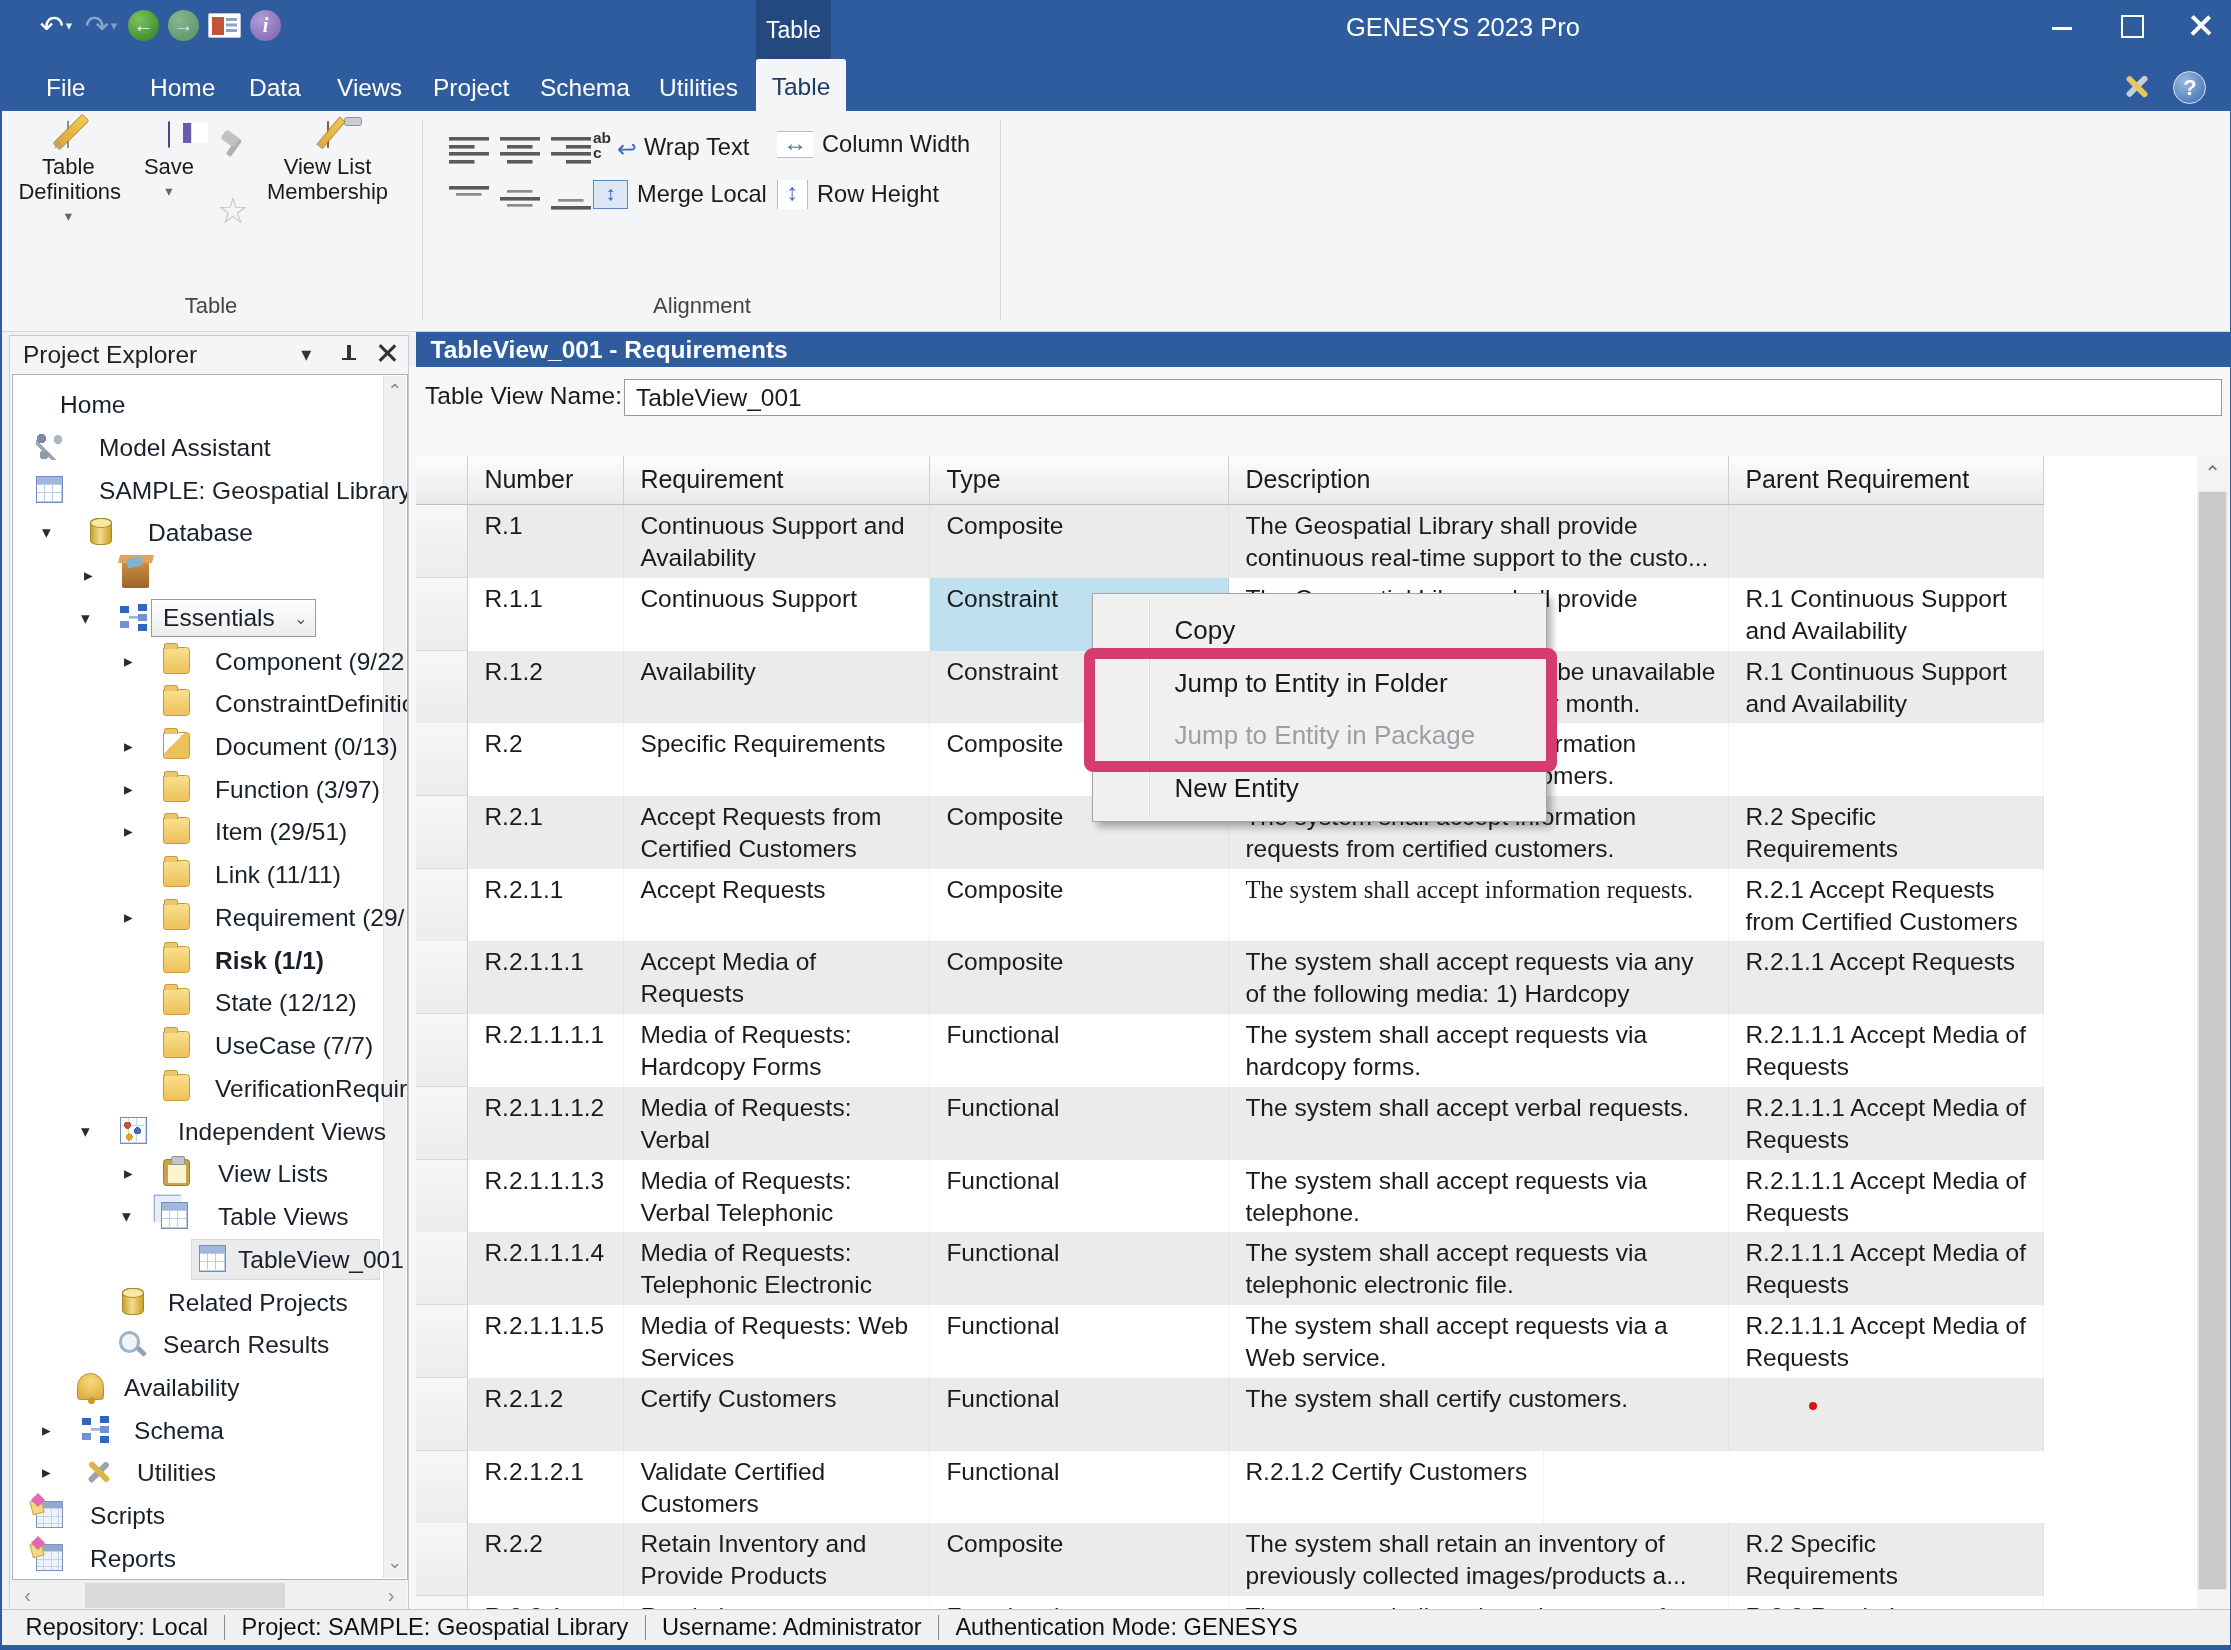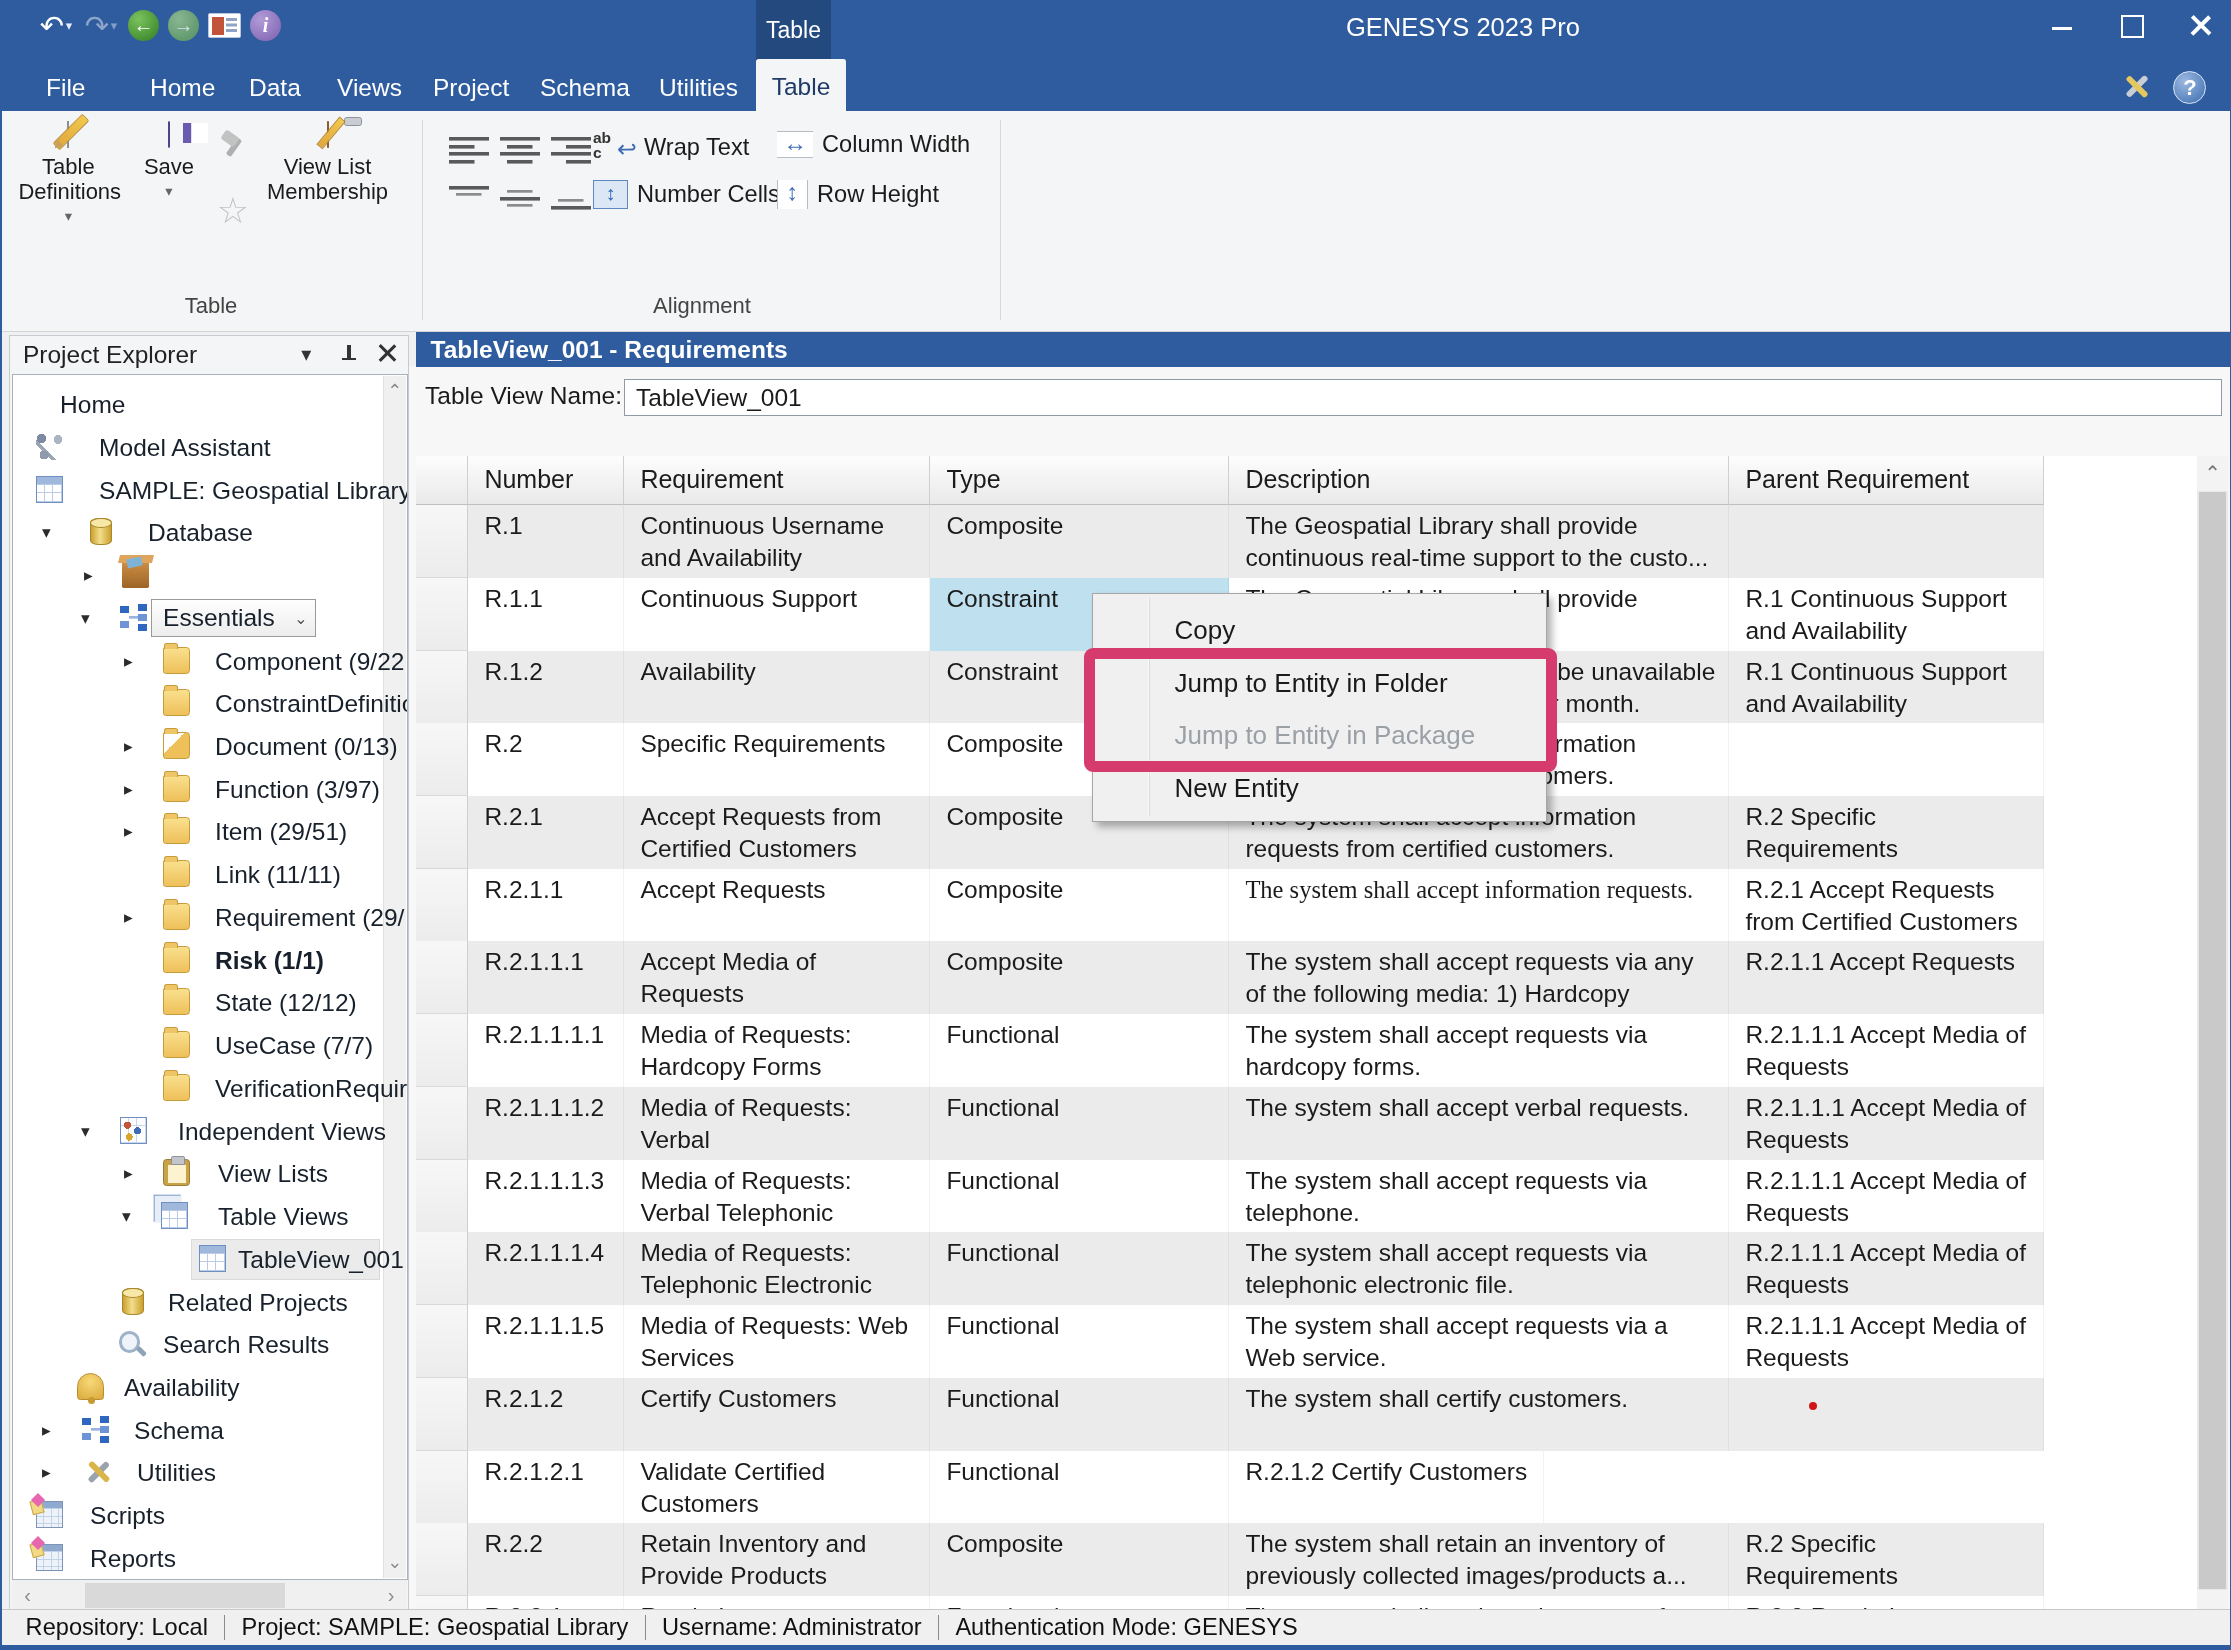--- a/index.html
+++ b/index.html
@@ -273,21 +273,21 @@
       <span class="alico av-t"></span>
       <span class="alico av-m"></span>
       <span class="alico av-b"></span>
     </div>
     <div class="rsbtn" style="left:591px;top:20px;">
       <span class="wrapg">ab<br>c<span class="arr">↩</span></span>
       <span>Wrap Text</span>
     </div>
     <div class="rsbtn" style="left:591px;top:69px;">
       <span class="mcell">↕</span>
-      <span>Number Cells</span>
+      <span>Merge Local</span>
     </div>
     <div class="rsbtn" style="left:775px;top:20px;">
       <span class="cwico">↔</span>
       <span>Column Width</span>
     </div>
     <div class="rsbtn" style="left:775px;top:69px;">
       <span class="rhico">↕</span>
       <span>Row Height</span>
     </div>
     <div class="grplabel" style="left:600px;width:200px;">Alignment</div>
@@ -452,21 +452,21 @@
         <div class="hcell" style="width: 52px;"></div>
         <div class="hcell" style="width: 156px;">Number</div>
         <div class="hcell" style="width: 306px;">Requirement</div>
         <div class="hcell" style="width: 299px;">Type</div>
         <div class="hcell" style="width: 500px;">Description</div>
         <div class="hcell" style="width: 315px;">Parent Requirement</div>
       </div>
       <div class="trow rg" style="top: 49px;">
         <div class="dcell gut" style="width: 52px;"></div>
         <div class="dcell" style="width: 156px;">R.1</div>
-        <div class="dcell" style="width: 306px;">Continuous Username and Availability</div>
+        <div class="dcell" style="width: 306px;">Continuous Support and Availability</div>
         <div class="dcell" style="width: 299px;">Composite</div>
         <div class="dcell" style="width: 500px;">The Geospatial Library shall provide continuous real-time support to the custo...</div>
         <div class="dcell" style="width: 315px;"></div>
       </div>
       <div class="trow rw" style="top: 122px;">
         <div class="dcell gut" style="width: 52px;"></div>
         <div class="dcell" style="width: 156px;">R.1.1</div>
         <div class="dcell" style="width: 306px;">Continuous Support</div>
         <div class="dcell hl" style="width: 299px;">Constraint</div>
         <div class="dcell" style="width: 500px;">The Geospatial Library shall provide continuous support to the...</div>

